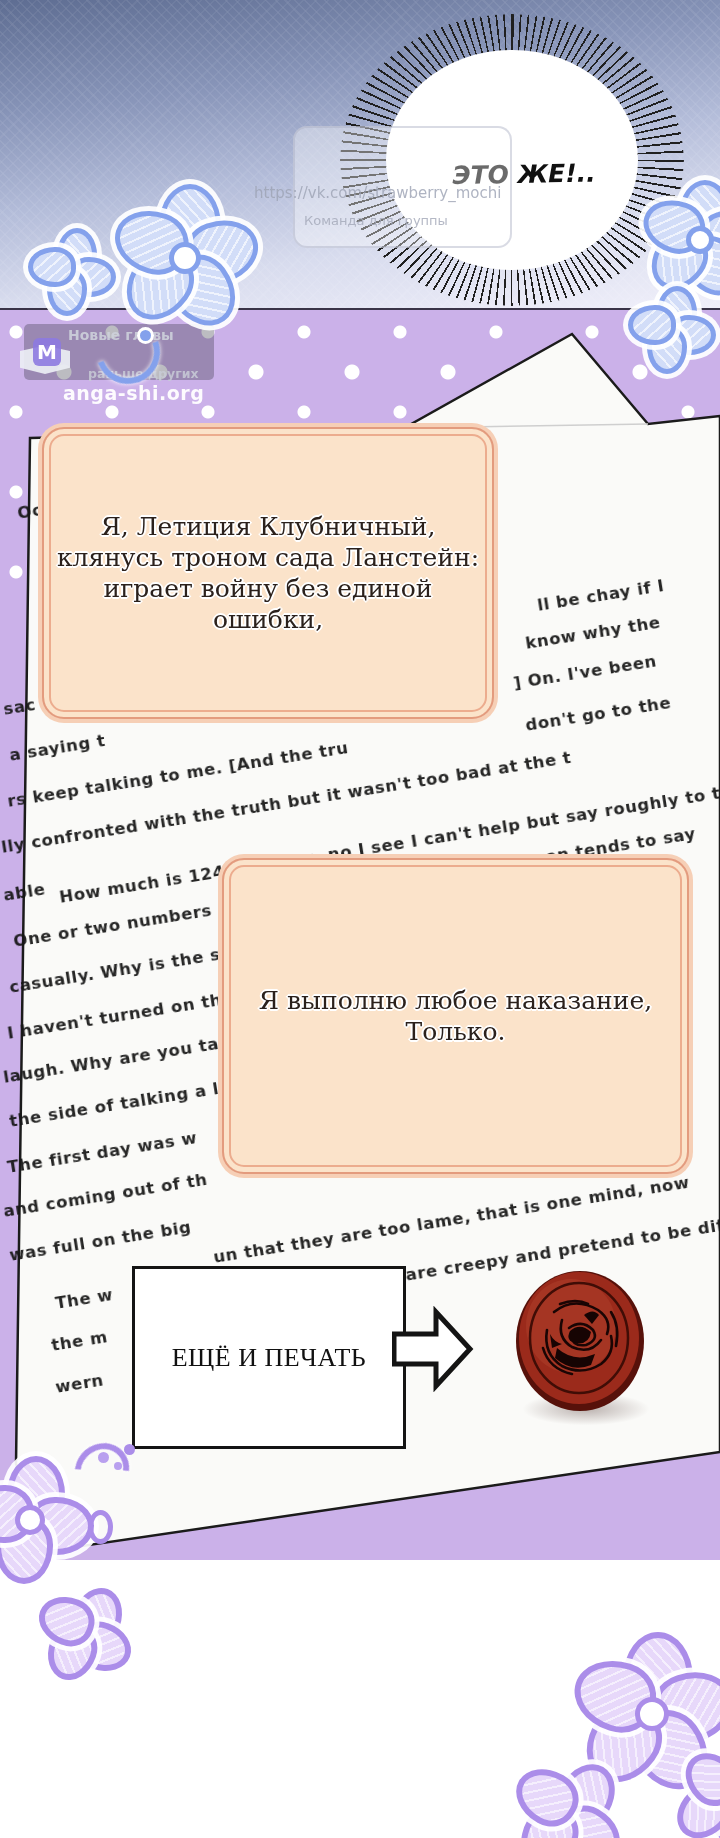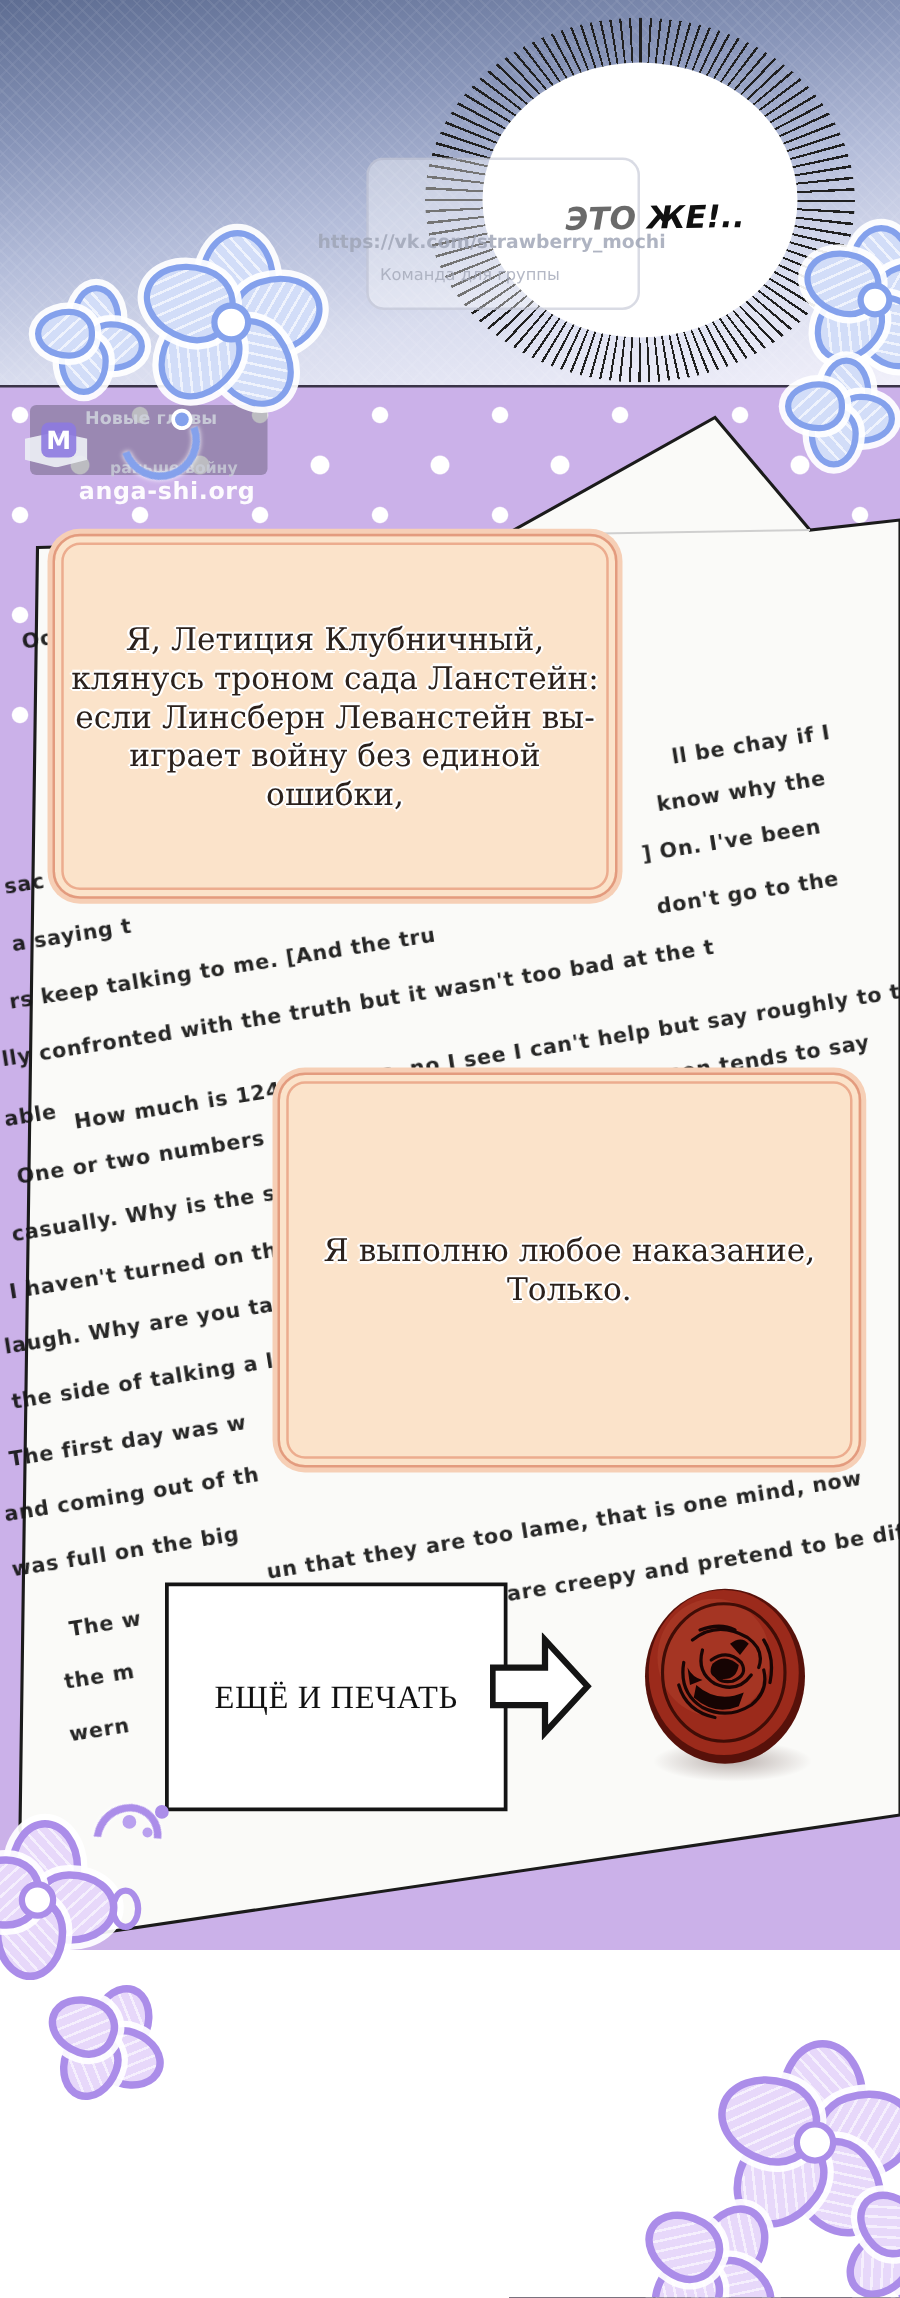--- a/index.html
+++ b/index.html
@@ -51,21 +51,21 @@
   .bubble{position:absolute;left:386px;top:50px;width:252px;height:220px;border-radius:50%;
         background:#fff;display:flex;align-items:center;justify-content:center;}
   .bubble-text{font-family:"DejaVu Sans",sans-serif;font-weight:bold;font-style:italic;
         font-size:25px;color:#101010;transform:rotate(-1deg) translate(12px,14px);white-space:nowrap;}
 
   
   .plaque{position:absolute;left:293px;top:126px;width:215px;height:118px;border-radius:14px;
         background:rgba(255,255,255,.38);border:2px solid rgba(170,175,195,.45);}
   .wm{position:absolute;white-space:nowrap;font-weight:bold;}
   .wm-team1{left:258px;top:148px;font-size:18px;color:rgba(148,153,170,.88);}
-  .wm-team2{left:254px;top:184px;font-size:15px;font-weight:bold;color:rgba(158,163,180,.82);}
+  .wm-team2{left:254px;top:184px;font-size:15px;font-weight:normal;color:rgba(158,163,180,.82);}
   .wm-team3{left:304px;top:213px;font-size:13px;font-weight:normal;color:rgba(163,168,184,.82);}
 
   .site-plaque{position:absolute;left:24px;top:324px;width:190px;height:56px;border-radius:5px;
         background:rgba(58,58,74,.34);}
   .book{position:absolute;left:20px;top:346px;width:50px;height:28px;background:#eceef4;opacity:.92;
         clip-path:polygon(0 18%,46% 0,50% 10%,54% 0,100% 18%,100% 78%,50% 100%,0 78%);}
   .mbox{position:absolute;left:33px;top:338px;width:28px;height:28px;border-radius:6px;
         background:rgba(141,122,224,.9);color:#fff;font-weight:bold;font-size:20px;
         display:flex;align-items:center;justify-content:center;}
   .wm-site1{left:68px;top:327px;font-size:14px;color:rgba(205,208,218,.9);}
@@ -139,21 +139,20 @@
     <span class="bl" style="left:212px;top:1248px">un that they are too lame, that is one mind, now</span>
     <span class="bl" style="left:378px;top:1270px">ry are creepy and pretend to be differen</span>
     <span class="bl" style="left:54px;top:1294px">The w</span>
     <span class="bl" style="left:50px;top:1336px">the m</span>
     <span class="bl" style="left:54px;top:1378px">wern</span>
   </div>
 
   <div class="obox" style="left:42px;top:427px;width:448px;height:288px">
     <div class="oline">Я, Летиция Клубничный,</div>
     <div class="oline">клянусь троном сада Ланстейн:</div>
-    <div class="oline">если Линсберн Леванстейн вы-</div>
     <div class="oline">играет войну без единой</div>
     <div class="oline">ошибки,</div>
   </div>
 
   <div class="obox" style="left:222px;top:858px;width:463px;height:312px">
     <div class="oline">Я выполню любое наказание,</div>
     <div class="oline">Только.</div>
   </div>
 
   <div class="caption">
@@ -198,21 +197,21 @@
 
   <div class="plaque"></div>
   <div class="wm wm-team2">https://vk.com/strawberry_mochi</div>
   <div class="wm wm-team3">Команда для группы</div>
 
   <div class="site-plaque"></div>
   <div class="book"></div>
   <div class="mbox">M</div>
   <div class="wm wm-site1">Новые главы</div>
   <div class="wm wm-site2">anga-shi.org</div>
-  <div class="wm wm-site3">раньше войну</div>
+  <div class="wm wm-site3">раньше других</div>
 
   <div class="flower blue" style="left:185px;top:258px">
     <div class="petal" style="width:52px;height:64px;margin:-74px 0 0 -26px;transform:rotate(0deg)"></div>
     <div class="petal" style="width:52px;height:64px;margin:-74px 0 0 -26px;transform:rotate(72deg);transform-origin:26px 74px"></div>
     <div class="petal" style="width:52px;height:64px;margin:-74px 0 0 -26px;transform:rotate(144deg);transform-origin:26px 74px"></div>
     <div class="petal" style="width:52px;height:64px;margin:-74px 0 0 -26px;transform:rotate(216deg);transform-origin:26px 74px"></div>
     <div class="petal" style="width:52px;height:64px;margin:-74px 0 0 -26px;transform:rotate(288deg);transform-origin:26px 74px"></div>
     <div class="fcenter" style="width:22px;height:22px;margin:-16px 0 0 -16px"></div>
   </div>
   <div class="flower blue" style="left:72px;top:272px">

